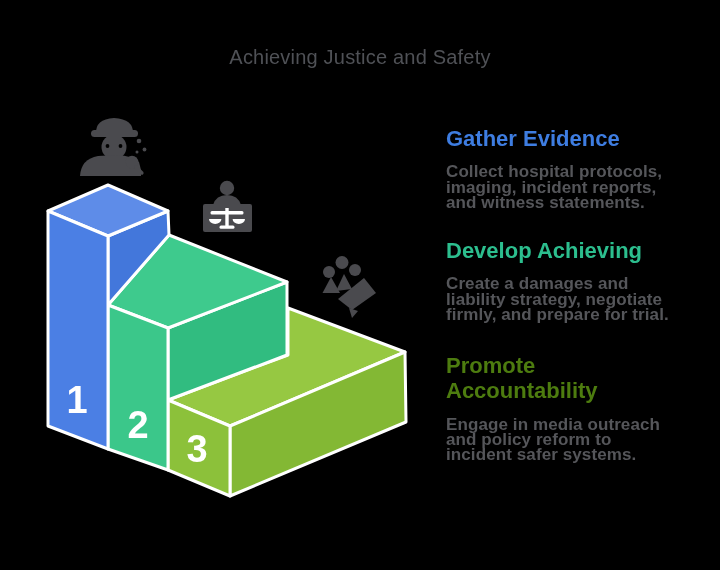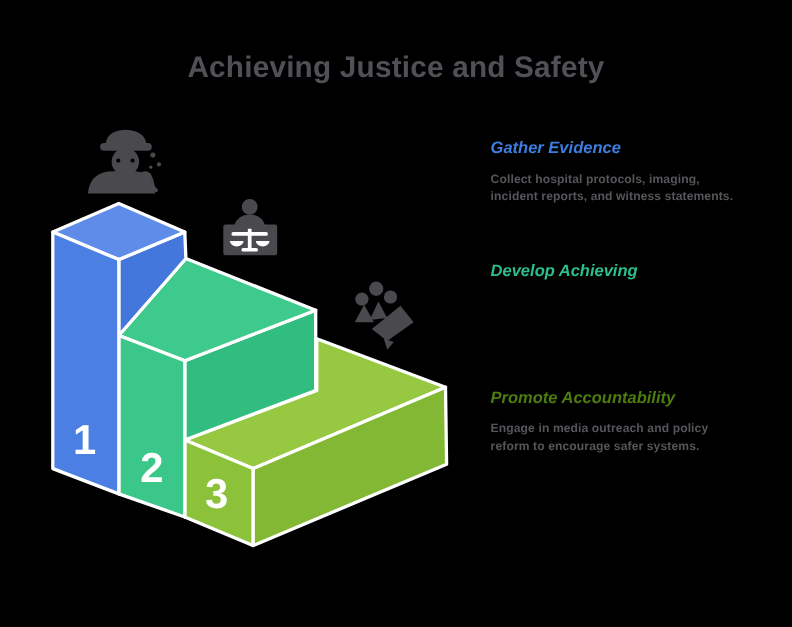--- a/index.html
+++ b/index.html
@@ -2,34 +2,34 @@
 <html><head>
 <meta charset="utf-8">
 <style>
   html,body{margin:0;padding:0;background:#000;}
   #stage{
     position:relative;width:720px;height:570px;background:#000000;
     overflow:hidden;font-family:"Liberation Sans", sans-serif;
   }
   #title{
     position:absolute;top:46px;left:0;right:0;text-align:center;
-    font-size:27px;font-weight:bold;color:#4F5156;letter-spacing:.2px;
+    font-size:20px;font-weight:normal;color:#4F5156;letter-spacing:.2px;
   }
   #iso{position:absolute;left:0;top:0;}
   .num{
     font-family:"Liberation Sans", sans-serif;font-weight:bold;
     font-size:38px;fill:#ffffff;
   }
   .steps-col{position:absolute;left:446px;top:0;width:232px;}
   .step-block{position:absolute;left:0;width:232px;}
   .step-block h3{
-    margin:0 0 13px 0;font-size:15px;font-weight:bold;line-height:1.15;font-style:italic;
+    margin:0 0 13px 0;font-size:22px;font-weight:bold;line-height:1.15;
   }
   .step-block p{
-    margin:0;font-size:11px;line-height:15.3px;color:#55565A;font-weight:bold;
+    margin:0;font-size:17px;line-height:15.3px;color:#55565A;font-weight:bold;
     letter-spacing:.1px;
   }
   #block-1{top:126px;}
   #block-2{top:238px;}
   #block-3{top:353px;}
 </style>
 </head>
 <body>
 
 <div id="stage">
@@ -98,21 +98,22 @@
 
   <div class="steps-col">
 
     <div class="step-block" id="block-1">
       <h3 style="color: rgb(62, 125, 225);">Gather Evidence</h3>
       <p>Collect hospital protocols, imaging, incident reports, and witness statements.</p>
     </div>
 
     <div class="step-block" id="block-2">
       <h3 style="color: rgb(44, 190, 142);">Develop Achieving</h3>
+      <p>Create a damages and liability strategy, negotiate firmly, and prepare for trial.</p>
     </div>
 
     <div class="step-block" id="block-3">
       <h3 style="color: #4d7c0f;">Promote Accountability</h3>
-      <p>Engage in media outreach and policy reform to encourage safer systems.</p>
+      <p>Engage in media outreach and policy reform to incident safer systems.</p>
     </div>
 
   </div>
 </div>
 
 </body></html>

